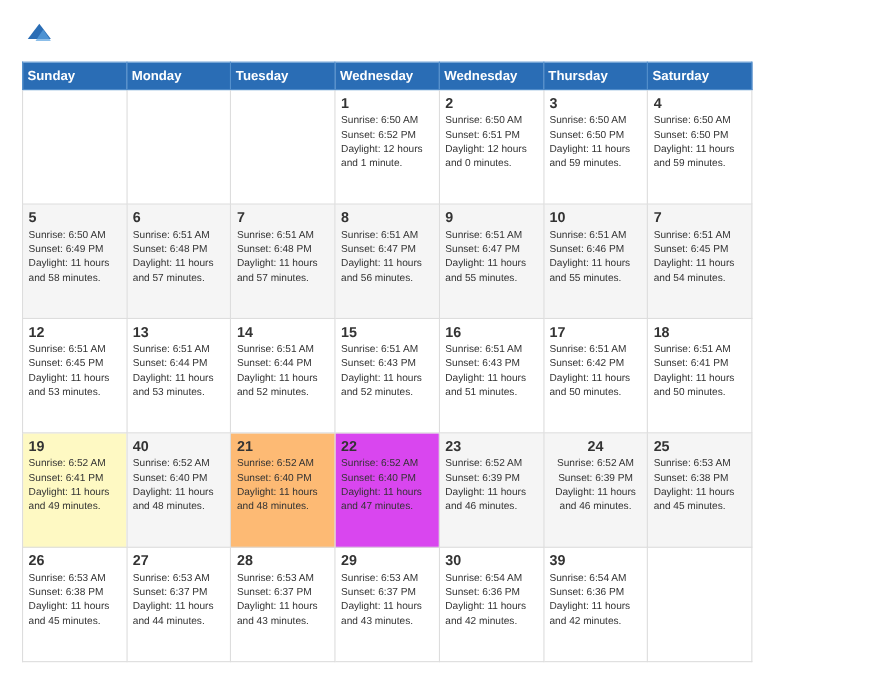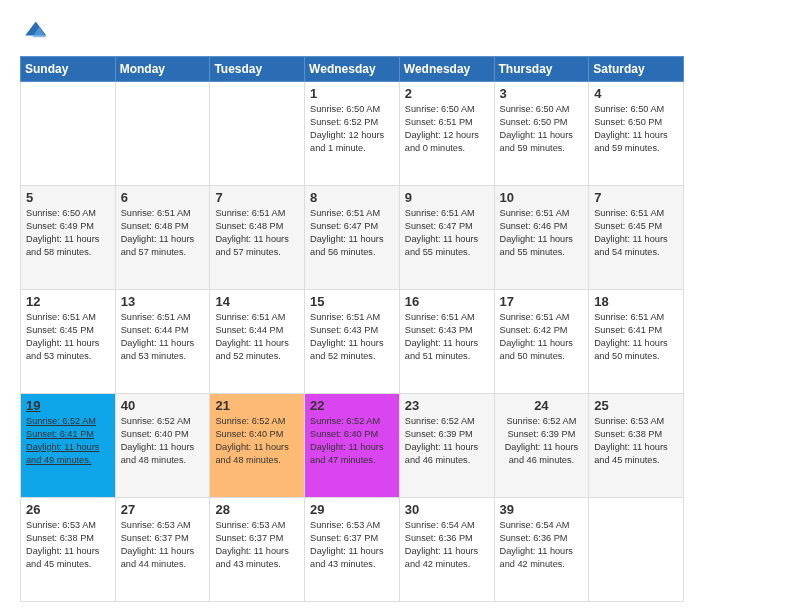--- a/index.html
+++ b/index.html
@@ -267,21 +267,21 @@
           </td>
           <td>
             <span class="day-number">18</span>
             <div class="day-info" style="white-space: pre-line;">Sunrise: 6:51 AM
 Sunset: 6:41 PM
 Daylight: 11 hours
 and 50 minutes.</div>
           </td>
         </tr>
         <tr>
-          <td style="background-color: #0ea5e9; text-decoration: underline;">
+          <td style="background-color: #fef9c3;">
             <span class="day-number">19</span>
             <div class="day-info" style="white-space: pre-line;">Sunrise: 6:52 AM
 Sunset: 6:41 PM
 Daylight: 11 hours
 and 49 minutes.</div>
           </td>
           <td style="background-color: rgb(245, 245, 245);">
             <span class="day-number">40</span>
             <div class="day-info" style="white-space: pre-line;">Sunrise: 6:52 AM
 Sunset: 6:40 PM

